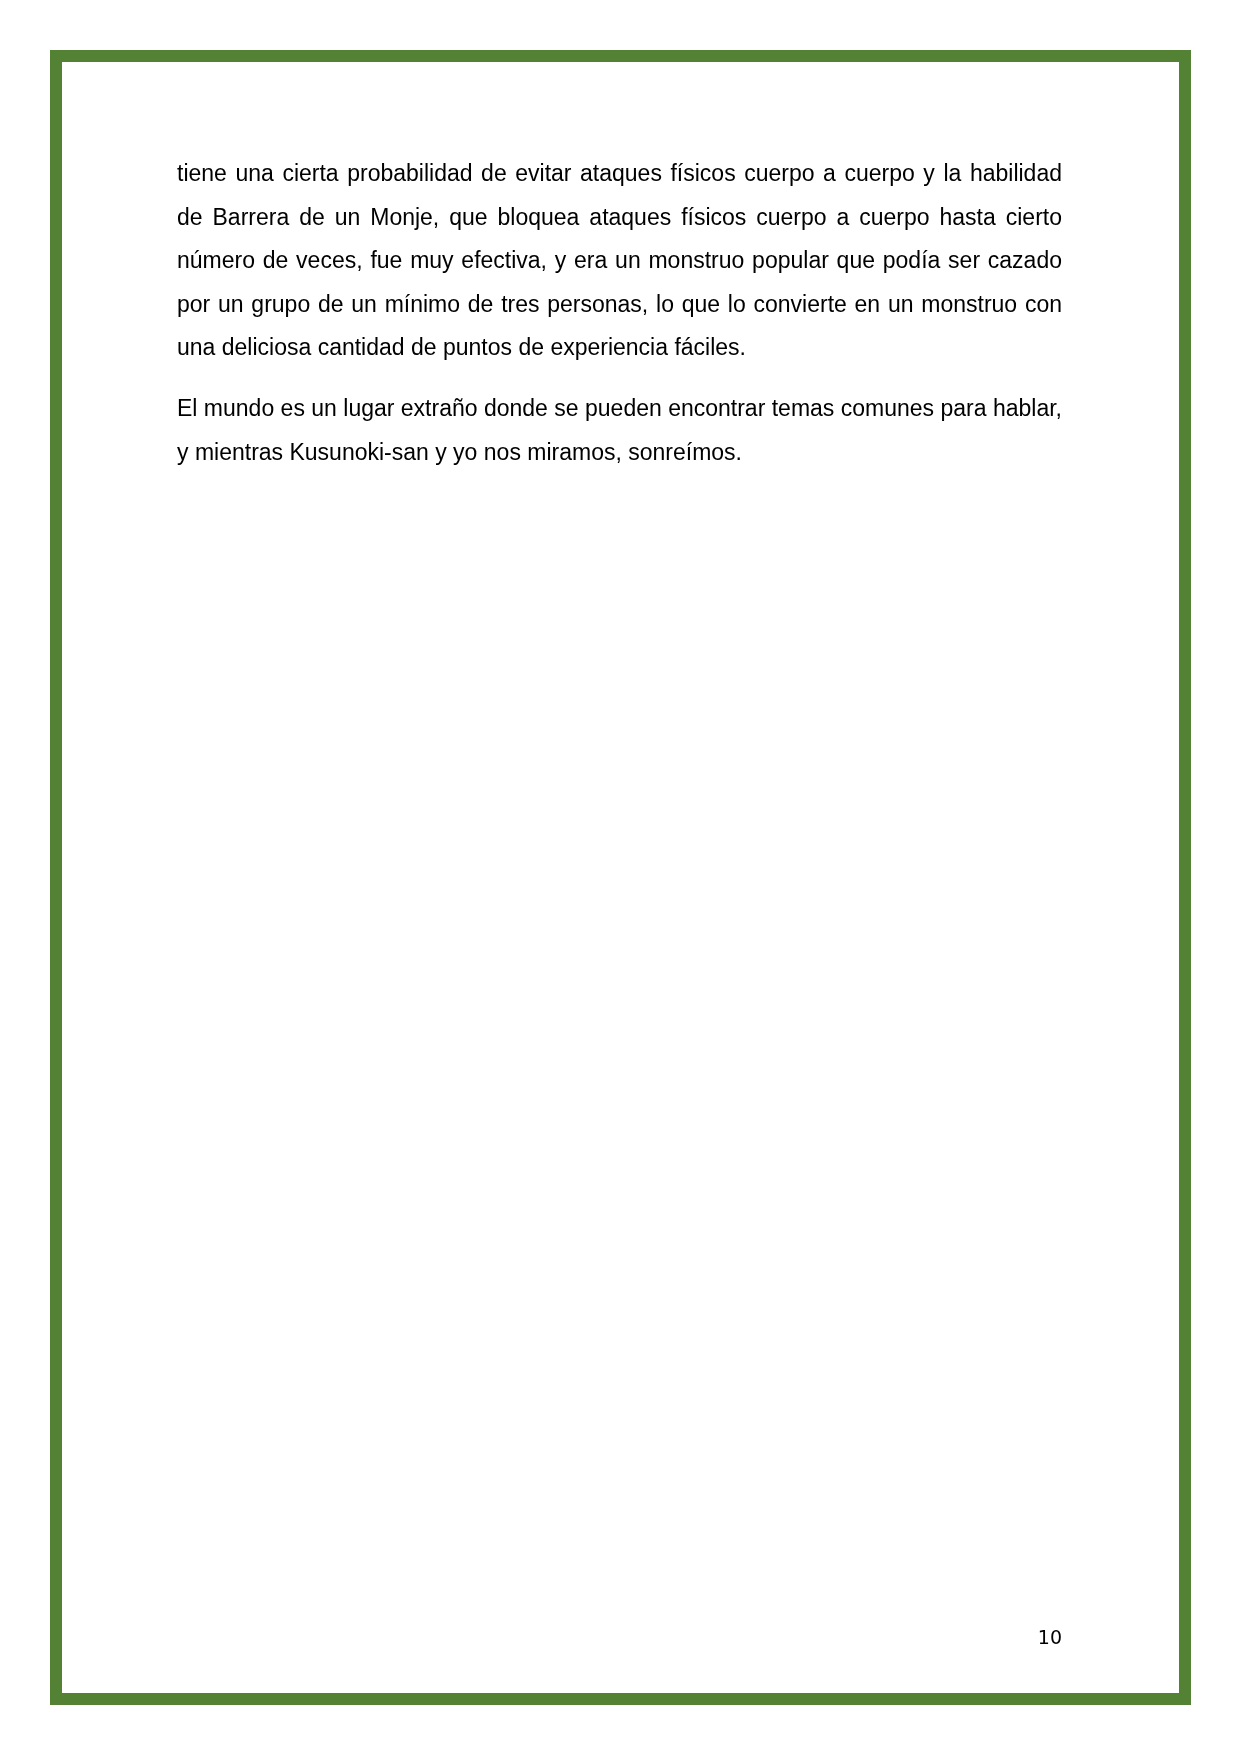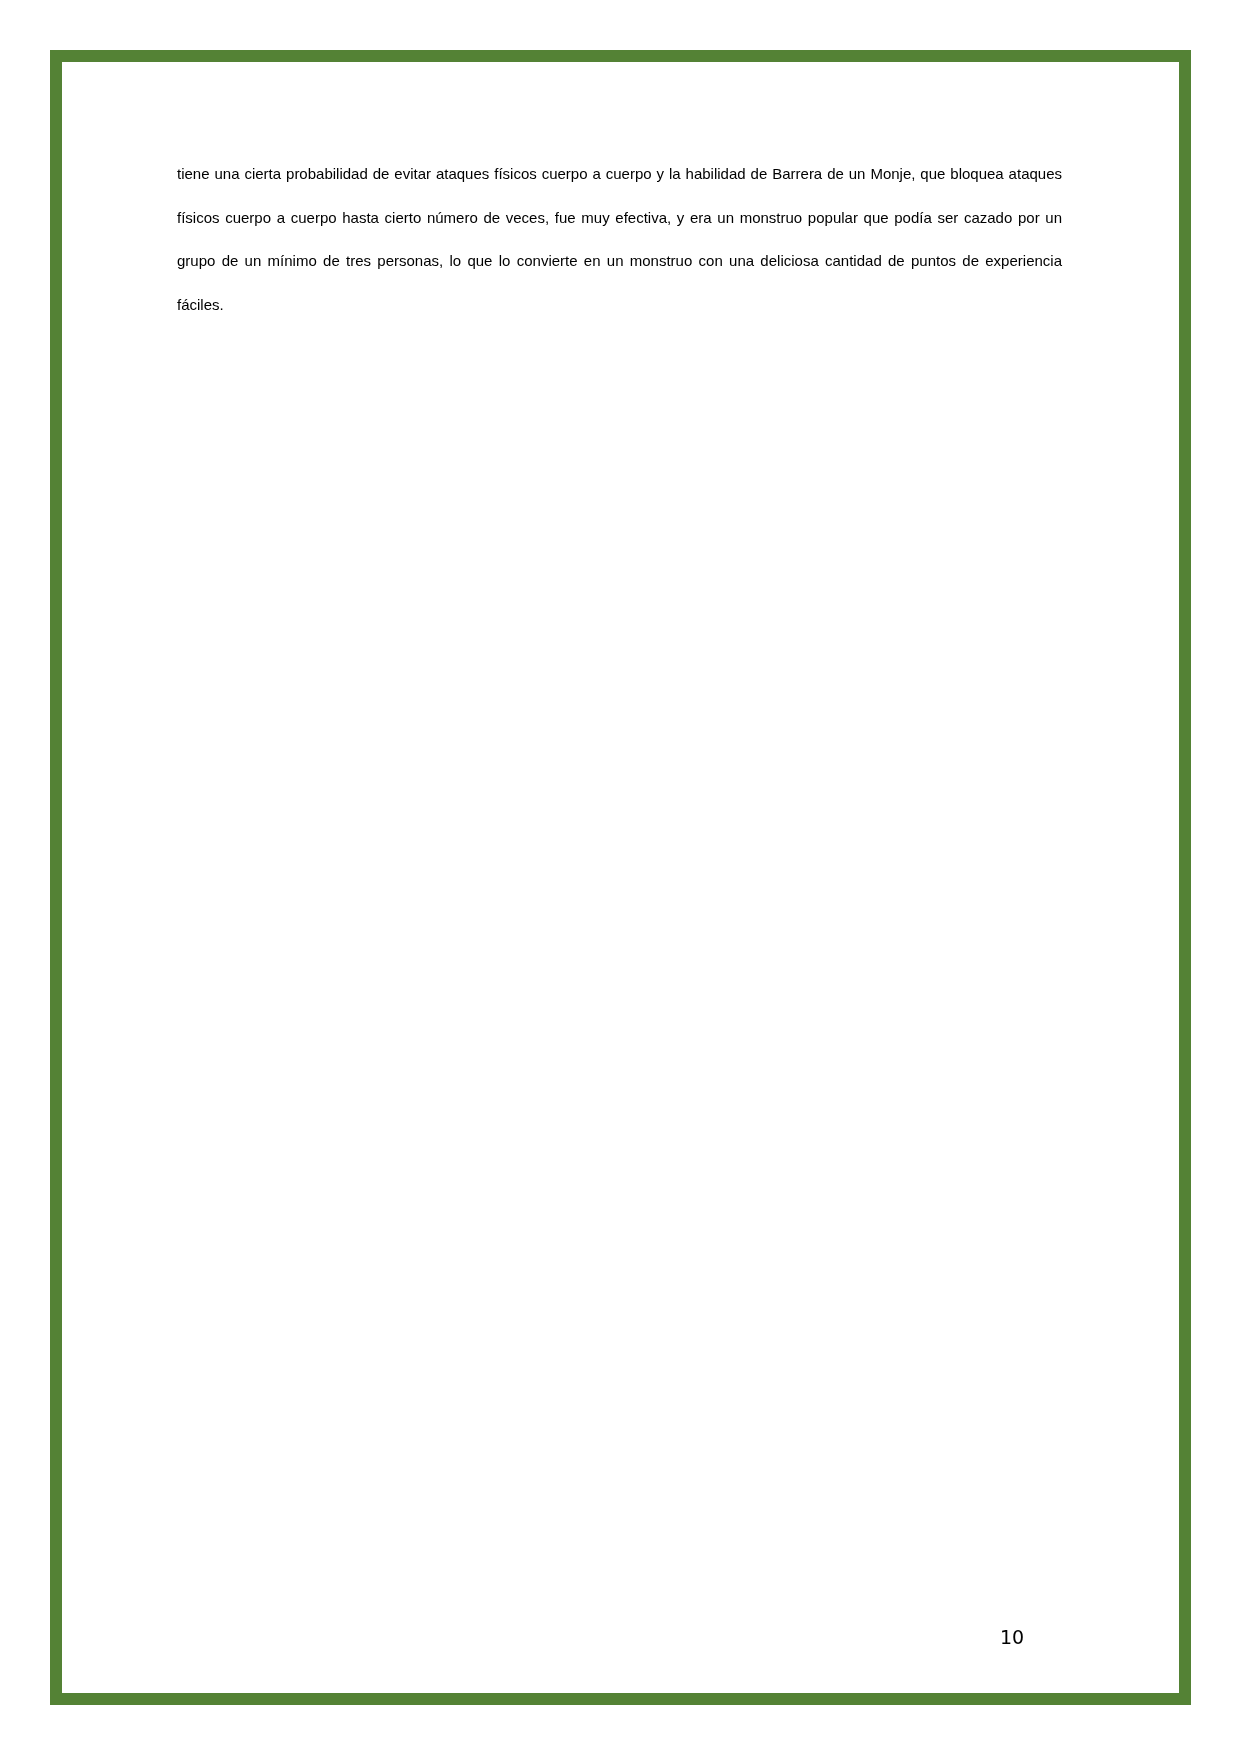--- a/index.html
+++ b/index.html
@@ -21,41 +21,43 @@
     height: 1655px;
     box-sizing: border-box;
     border: 12px solid #548235;
   }
   .content {
     position: absolute;
     left: 177px;
     top: 152px;
     width: 885px;
     font-family: "Liberation Sans", sans-serif;
-    font-size: 15px;
+    font-size: 23px;
     line-height: 43.6px;
     color: #000000;
   }
   .content p {
     margin: 0 0 17px 0;
     text-align: justify;
     text-justify: inter-word;
   }
   .page-number {
     position: absolute;
     left: 1000px;
     width: 62px;
     top: 1626px;
+    text-align: right;
     font-family: "DejaVu Sans", sans-serif;
     font-size: 19px;
     color: #000000;
   }
 </style>
 </head>
 <body>
 
 <div class="page-border"></div>
 
 <div class="content">
   <p>tiene una cierta probabilidad de evitar ataques físicos cuerpo a cuerpo y la habilidad de Barrera de un Monje, que bloquea ataques físicos cuerpo a cuerpo hasta cierto número de veces, fue muy efectiva, y era un monstruo popular que podía ser cazado por un grupo de un mínimo de tres personas, lo que lo convierte en un monstruo con una deliciosa cantidad de puntos de experiencia fáciles.</p>
+  <p>El mundo es un lugar extraño donde se pueden encontrar temas comunes para hablar, y mientras Kusunoki-san y yo nos miramos, sonreímos.</p>
 </div>
 
 <div class="page-number">10</div>
 
 </body></html>

